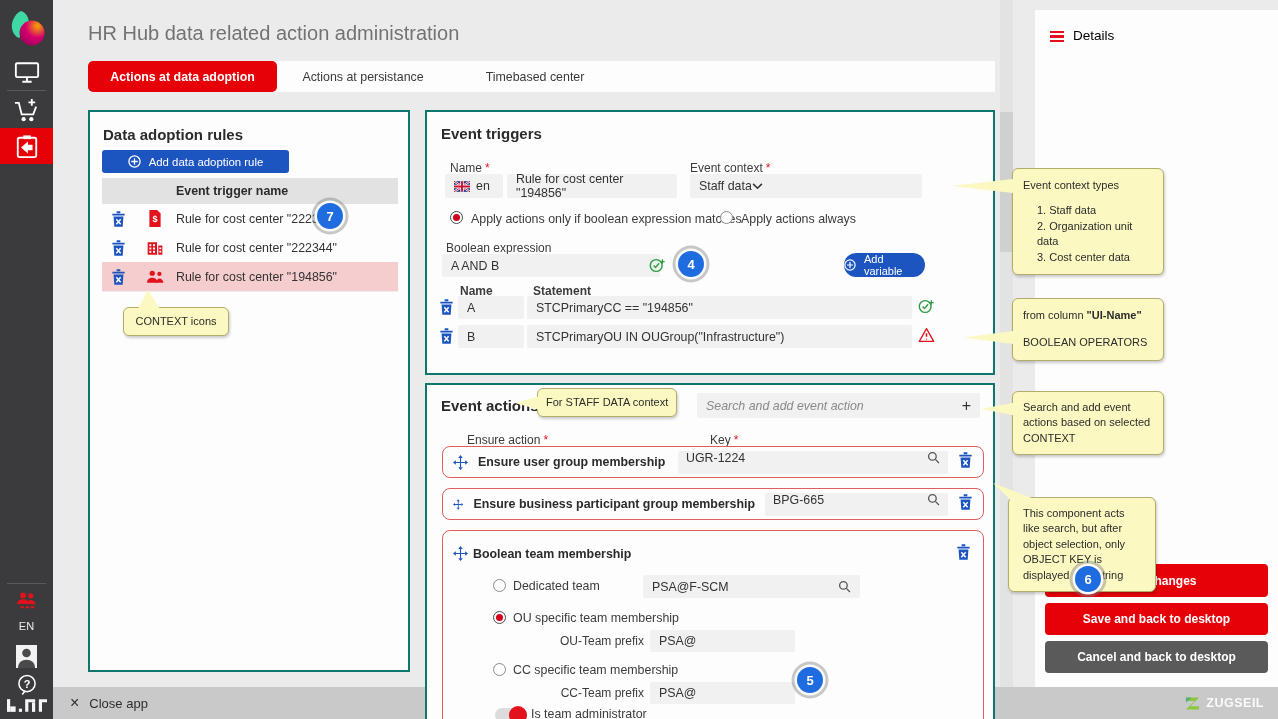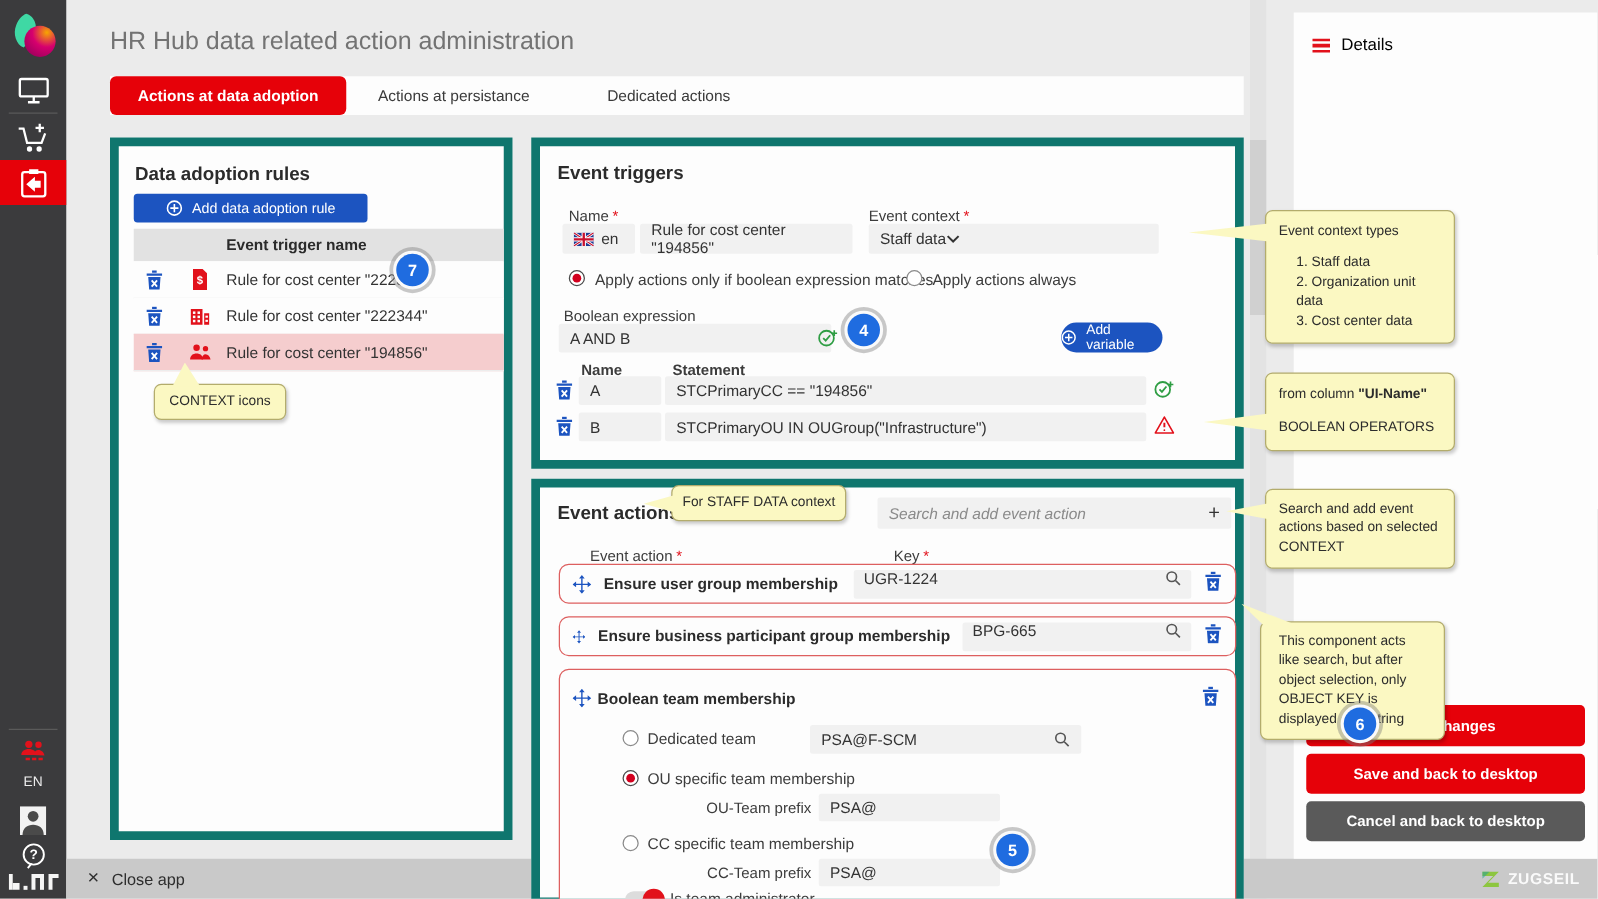--- a/index.html
+++ b/index.html
@@ -1,19 +1,19 @@
 <!DOCTYPE html>
 <html><head>
 <meta charset="utf-8">
 <style>
   html,body{margin:0;padding:0}
   body{width:1278px;height:719px;overflow:hidden;position:relative;background:#ebebeb;
        font-family:"Liberation Sans",sans-serif;color:#333;-webkit-font-smoothing:antialiased}
   .p{position:absolute}
-  .panel{position:absolute;background:#fdfdfd;border:7px solid #0f766e;box-sizing:border-box;z-index:5}
+  .panel{position:absolute;background:#fdfdfd;border:2px solid #0f766e;box-sizing:border-box;z-index:5}
   .field{background:#f1f1f1;border-radius:2px;display:flex;align-items:center;
          font-size:12.4px;color:#333;padding:0 9px;box-sizing:border-box;position:absolute}
   .lbl{position:absolute;font-size:12px;color:#3c3c3c;white-space:nowrap}
   .req{color:#e2111b;margin-left:3px}
   .bold{font-weight:bold}
   
   #rail{left:0;top:0;width:53px;height:719px;background:#3b3b3d;z-index:10}
   .rail-item{position:absolute;left:0;width:53px;display:flex;justify-content:center;align-items:center}
   .rail-div{position:absolute;left:7px;width:39px;height:1px;background:#5a5a5a}
   .rail-active{position:absolute;left:0;top:128px;width:53px;height:36px;background:#e60109;
@@ -164,21 +164,21 @@
       <path fill="#2aa198" d="M1 1.5h6l-6 6z" opacity=".55"></path>
     </svg>
     <span>ZUGSEIL</span>
   </div>
 </div>
 
 <div id="page-title">HR Hub data related action administration</div>
 <div id="tabstrip">
   <div class="tab active">Actions at data adoption</div>
   <div class="tab plain">Actions at persistance</div>
-  <div class="tab plain">Dedicated actions</div>
+  <div class="tab plain">Timebased center</div>
 </div>
 
 <div class="panel" id="rulesPanel">
   <div class="h15" style="left:13px;top:14px">Data adoption rules</div>
   <div class="btn-blue" style="left:12px;top:38px;width:187px;height:23px">
     <svg width="13" height="13" viewBox="0 0 14 14" fill="none" stroke="#fff" stroke-width="1.4">
       <circle cx="7" cy="7" r="6"></circle>
         <path d="M7 3.5v7M3.5 7h7"></path>
     </svg>
     <span>Add data adoption rule</span>
@@ -335,21 +335,21 @@
 
 <div class="panel" id="actionsPanel" style="left:425px;top:383px;width:570px;height:342px">
   <div class="h15" style="left:14px;top:12px">Event actions</div>
 
   <div class="field" style="left:270px;top:8px;width:283px;height:25px;justify-content:space-between">
     <span style="font-style:italic;color:#8a8a8a">Search and add event action</span>
     <span style="font-size:16px;color:#333;font-style:normal">+</span>
   </div>
 
   <div class="lbl" style="left:40px;top:48px">
-    <span>Event action</span><span class="req">*</span>
+    <span>Ensure action</span><span class="req">*</span>
   </div>
   <div class="lbl" style="left:283px;top:48px">
     <span>Key</span><span class="req">*</span>
   </div>
 
   <div class="act-row" style="top:61px">
     <svg width="15" height="15" viewBox="0 0 24 24" fill="#1c54c0">
       <path d="M12 0l3.6 4.6H8.4zM12 24l3.6-4.6H8.4zM0 12l4.6-3.6v7.2zM24 12l-4.6-3.6v7.2z"></path>
         <path d="M11.1 4h1.8v16h-1.8zM4 11.1h16v1.8H4z"></path>
     </svg>

